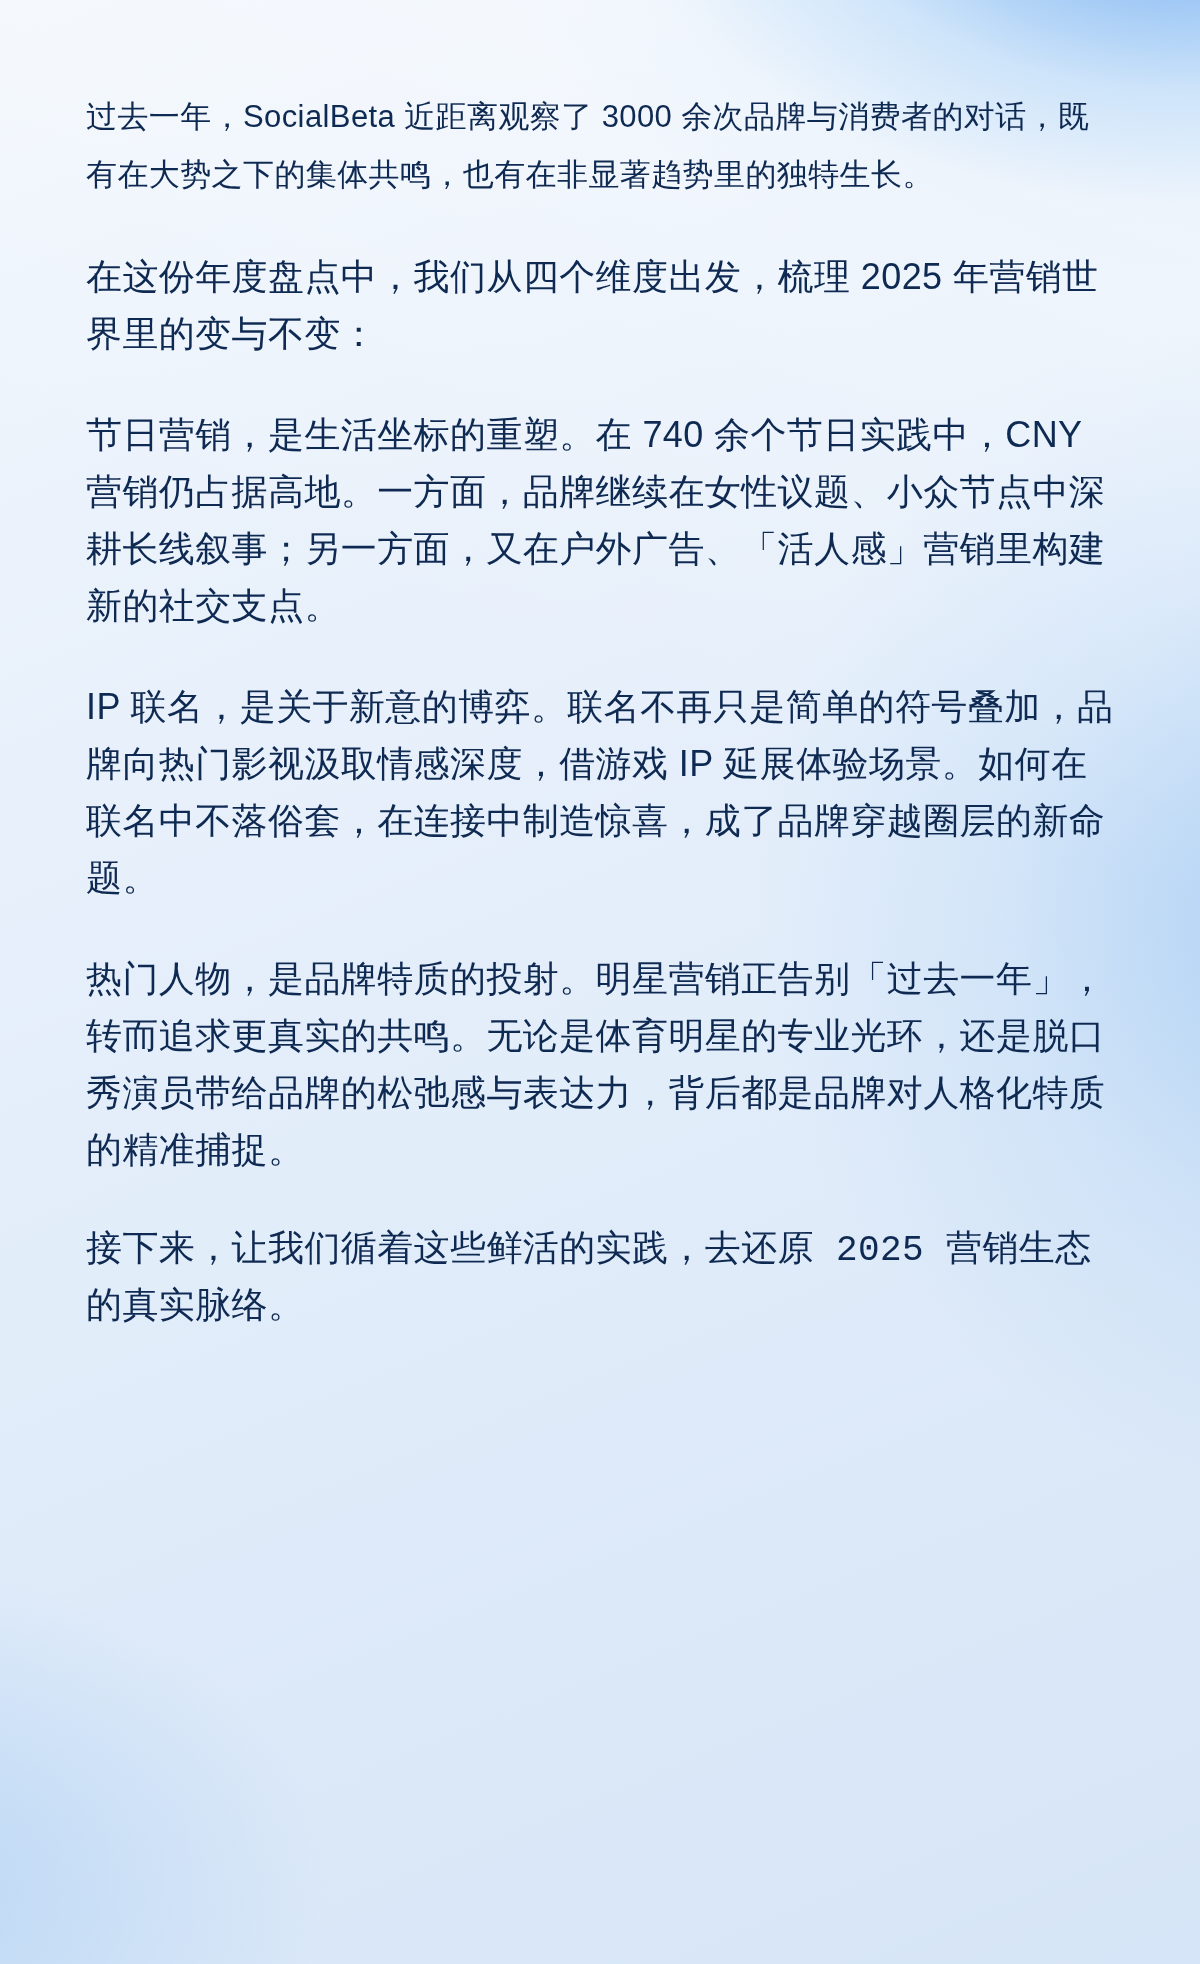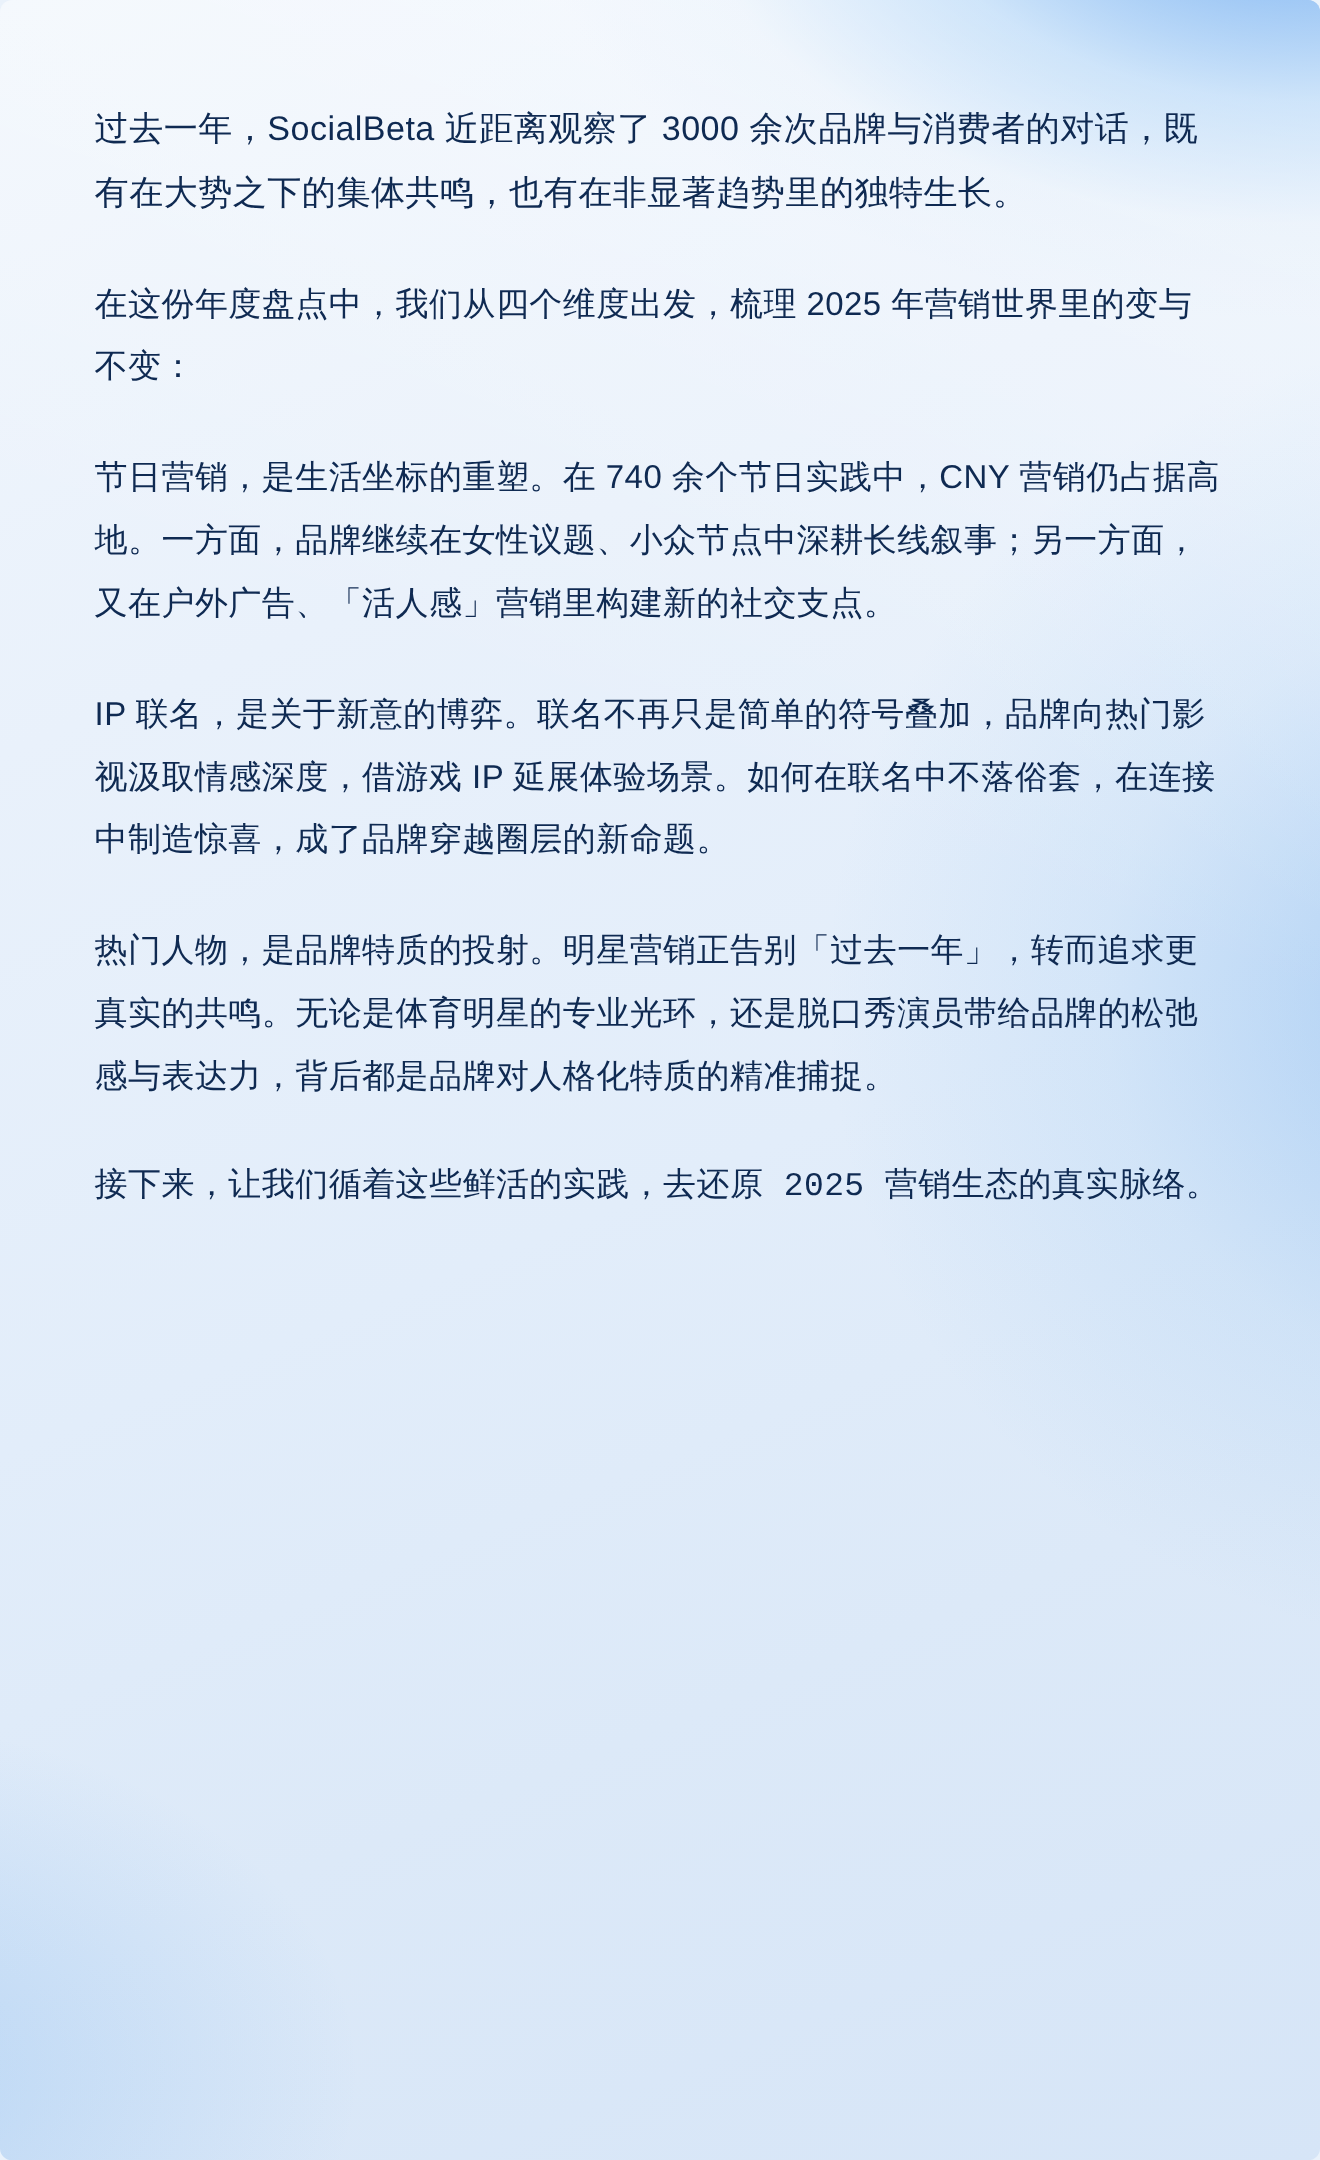--- a/index.html
+++ b/index.html
@@ -17,37 +17,36 @@
     position: relative;
     width: 1200px;
     height: 1964px;
     box-sizing: border-box;
     background:
       radial-gradient(1100px 620px at 100% -6%, #1f7fe8 0%, rgba(31,127,232,0.72) 18%, rgba(86,166,240,0.38) 34%, rgba(186,218,245,0.10) 52%, rgba(255,255,255,0) 66%),
       radial-gradient(900px 900px at 112% 46%, rgba(44,136,231,0.30) 0%, rgba(120,181,238,0.14) 38%, rgba(255,255,255,0) 66%),
       radial-gradient(760px 520px at -12% 96%, rgba(60,146,233,0.22) 0%, rgba(255,255,255,0) 62%),
       linear-gradient(158deg, #f2f7fd 0%, #e9f1fb 28%, #e2edfa 54%, #dce9f8 74%, #d6e5f7 100%);
     overflow: hidden;
-    border-radius: 11px;
   }
   .page::after {
     content: "";
     position: absolute;
     inset: 0;
     pointer-events: none;
     background: linear-gradient(200deg, rgba(255,255,255,0.42) 0%, rgba(255,255,255,0.0) 38%);
   }
   .content {
     position: relative;
     z-index: 2;
     padding: 88px 86px 60px 86px;
   }
   .para {
     color: #0f2a52;
-    font-size: 30px;
+    font-size: 36px;
     line-height: 57px;
     letter-spacing: 0.4px;
     margin: 0 0 44px 0;
     text-align: left;
     font-weight: 400;
     word-break: break-word;
   }
   .para:last-child {
     margin-bottom: 0;
     font-family: Liberation Mono, monospace;

